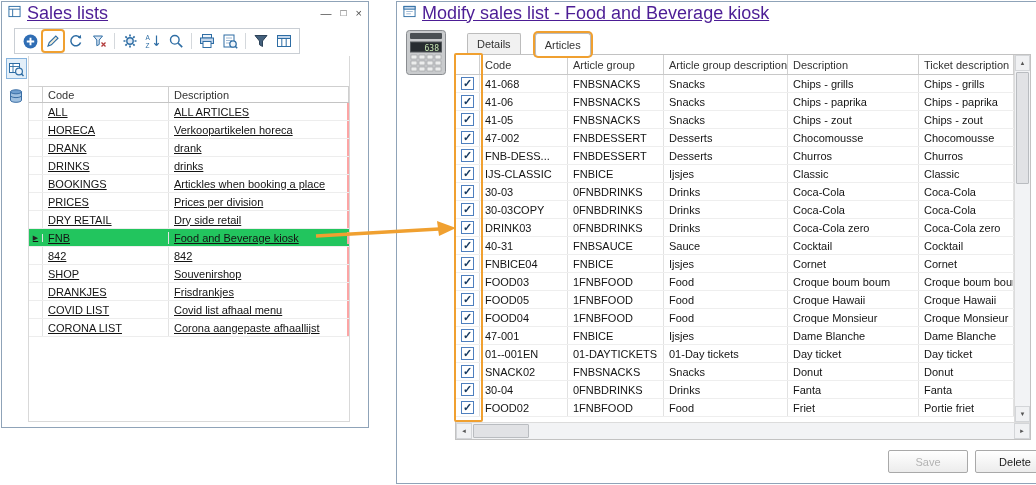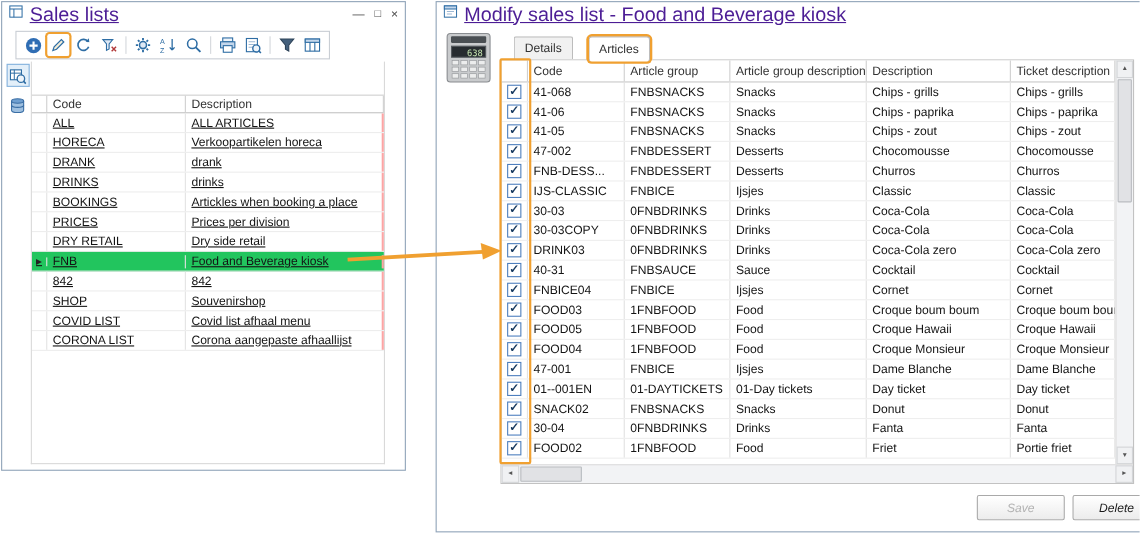--- a/index.html
+++ b/index.html
@@ -64,21 +64,21 @@
   .sarr.down{bottom:0;}
   .vthumb{position:absolute;left:1px;top:17px;width:13px;height:112px;background:#e1e2e5;border:1px solid #b9bcc0;border-radius:1px;}
   .hscroll{position:absolute;left:0;bottom:0;right:0;height:17px;background:#f2f3f5;border-top:1px solid #dcdcdc;}
   .hscroll .sarr{top:0;width:16px;height:16px;}
   .sarr.left{left:0;}
   .sarr.right{right:0;}
   .hthumb{position:absolute;left:17px;top:1px;width:56px;height:14px;background:#e1e2e5;border:1px solid #b9bcc0;border-radius:1px;}
 
   
   .footer-buttons{position:absolute;right:9px;bottom:10px;display:flex;gap:7px;}
-  .btn{width:80px;height:23px;display:flex;align-items:center;justify-content:center;font-size:11px;color:#1a1a1a;background:linear-gradient(#ffffff,#ececec);border:1px solid #a9a9a9;border-radius:2px;font-style:italic;}
+  .btn{width:80px;height:23px;display:flex;align-items:center;justify-content:center;font-size:11px;color:#1a1a1a;background:linear-gradient(#ffffff,#ececec);border:1px solid #a9a9a9;border-radius:2px;}
   .btn.disabled{color:#b3b3b3;}
 
   
   .hl-cbcol{position:absolute;left:-2px;top:-2px;width:29px;height:369px;border:2px solid #f0a030;border-radius:2px;z-index:6;pointer-events:none;}
   #arrow-overlay{position:absolute;left:0;top:0;width:1036px;height:485px;z-index:20;pointer-events:none;}
 </style>
 </head>
 <body>
 
 <div class="win" id="win-left">
@@ -237,20 +237,25 @@
         </div>
         <div class="lrow">
           <div class="c-ind"></div>
           <div class="c-code cell">842</div>
           <div class="c-desc cell">842</div>
         </div>
         <div class="lrow">
           <div class="c-ind"></div>
           <div class="c-code cell">SHOP</div>
           <div class="c-desc cell">Souvenirshop</div>
+        </div>
+        <div class="lrow">
+          <div class="c-ind"></div>
+          <div class="c-code cell">DRANKJES</div>
+          <div class="c-desc cell">Frisdrankjes</div>
         </div>
         <div class="lrow">
           <div class="c-ind"></div>
           <div class="c-code cell">COVID LIST</div>
           <div class="c-desc cell">Covid list afhaal menu</div>
         </div>
         <div class="lrow">
           <div class="c-ind"></div>
           <div class="c-code cell">CORONA LIST</div>
           <div class="c-desc cell">Corona aangepaste afhaallijst</div>

